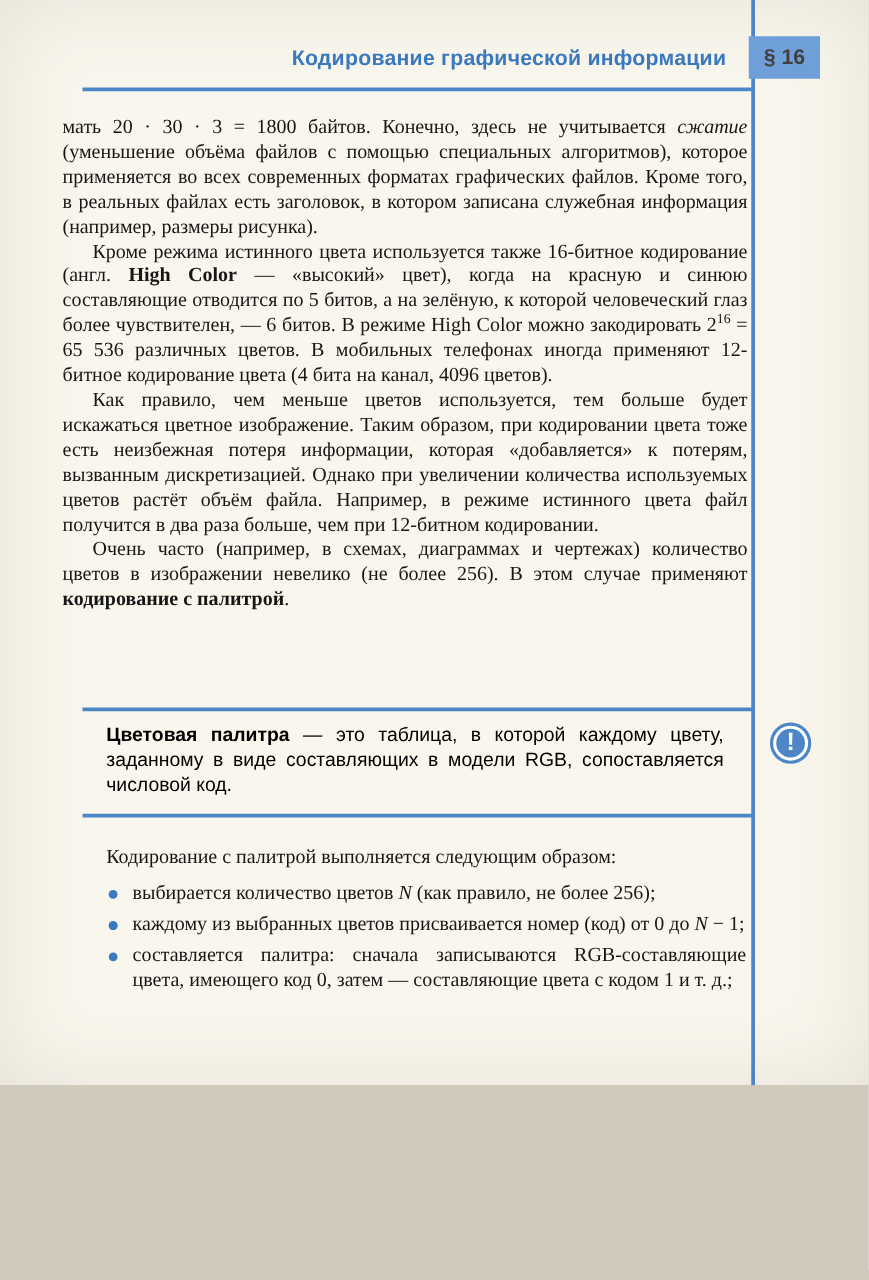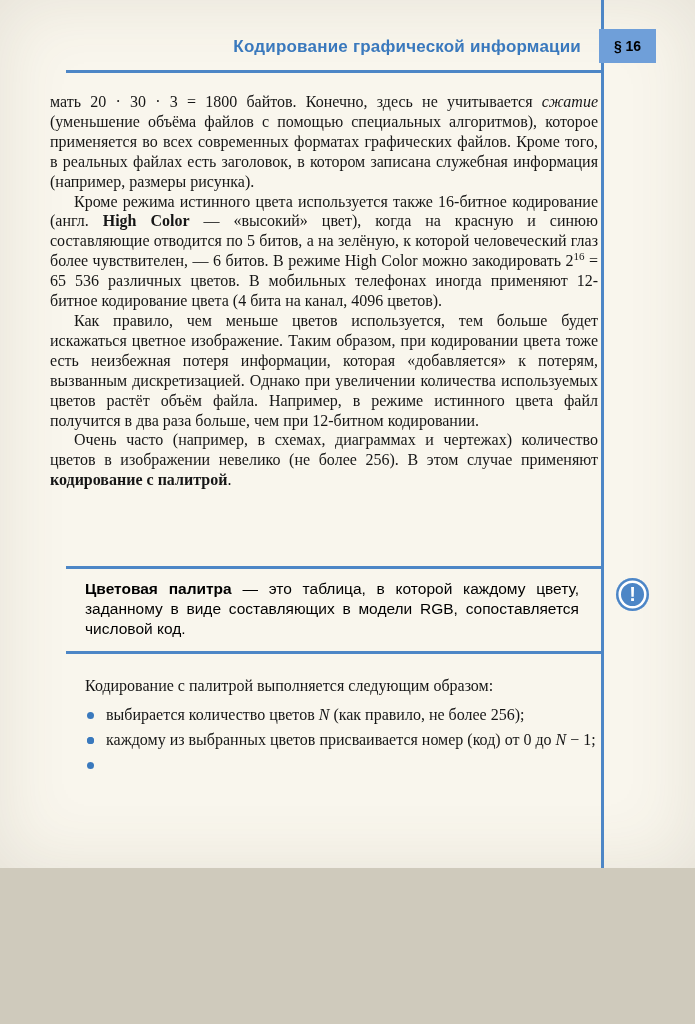--- a/index.html
+++ b/index.html
@@ -33,24 +33,24 @@
     font-weight: bold;
     font-size: 17px;
     letter-spacing: 0.2px;
     color: var(--accent-blue, #3a79bd);
   }
   .section-badge {
     position: absolute;
     left: 599px; top: 29px;
     width: 57px; height: 34px;
     background: var(--badge-blue, #6f9fd9);
-    color: #000000;
+    color: #404040;
     font-family: "Liberation Sans", sans-serif;
     font-weight: bold;
-    font-size: 14px;
+    font-size: 17px;
     display: flex; align-items: center; justify-content: center;
   }
   .hrule {
     position: absolute;
     left: 66px; width: 537px; height: 2.5px;
     background: var(--rule-blue, #4d86c6);
   }
   .hrule-top { top: 70px; }
   .hrule-bottom { top: 910px; }
   .content {
@@ -160,20 +160,21 @@
       </li>
       <li>
         <span class="dot"></span>
       </li>
       <li>
         <span class="dot"></span>
         <span class="li-text"><span>каждому из выбранных цветов присваивается номер (код) от 0 до </span><span style="font-style: italic;">N</span><span> − 1;</span></span>
       </li>
       <li>
         <span class="dot"></span>
+        <span class="li-text"><span>составляется палитра: сначала записываются RGB-составляющие цвета, имеющего код 0, затем — составляющие цвета с кодом 1 и т. д.;</span></span>
       </li>
     </ul>
   </div>
 
   <div class="hrule hrule-bottom"></div>
 
   <div class="page-number">133</div>
 
 </div>
 

